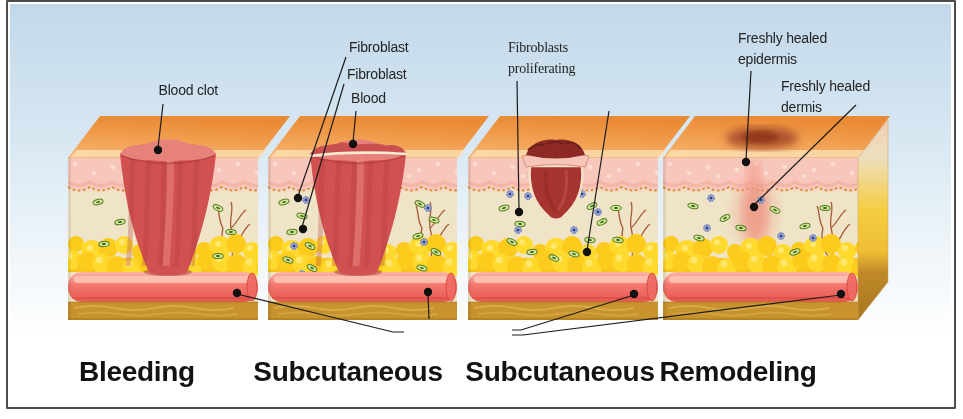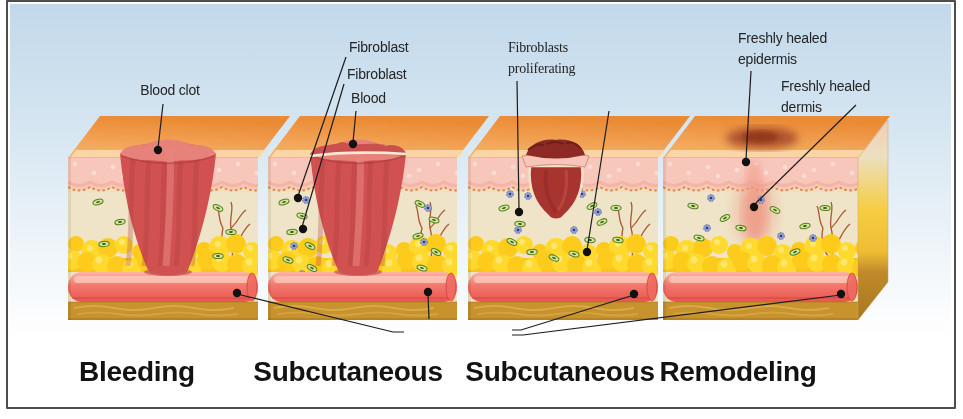--- a/index.html
+++ b/index.html
@@ -5,21 +5,21 @@
   html,body{margin:0;padding:0;background:#ffffff;}
   .figure{position:relative;width:963px;height:419px;background:#ffffff;overflow:hidden;
           font-family:"Liberation Sans", sans-serif;}
   .frame{position:absolute;left:6px;top:0px;width:946px;height:405px;border:2px solid #4d4d4d;
          border-radius:1px;pointer-events:none;}
   .sky{position:absolute;left:10px;top:4px;width:941px;height:348px;
        background:linear-gradient(180deg,#c2d8ea 0%,#d7e7f2 38%,#edf4f9 68%,#ffffff 96%);}
   svg.art{position:absolute;left:0;top:0;}
   .label{position:absolute;font-size:14px;line-height:21px;color:#242424;white-space:pre-line;
          letter-spacing:-0.2px;}
-  .label.center{text-align:center;}
+  .label.center{text-align:right;}
   .stage-name{position:absolute;top:356px;font-size:28px;font-weight:bold;color:#121212;
               text-align:center;letter-spacing:-0.3px;}
 </style>
 </head>
 <body>
 
 <div class="figure">
   <div class="sky"></div>
 
   <svg class="art" width="963" height="419" viewBox="0 0 963 419">

